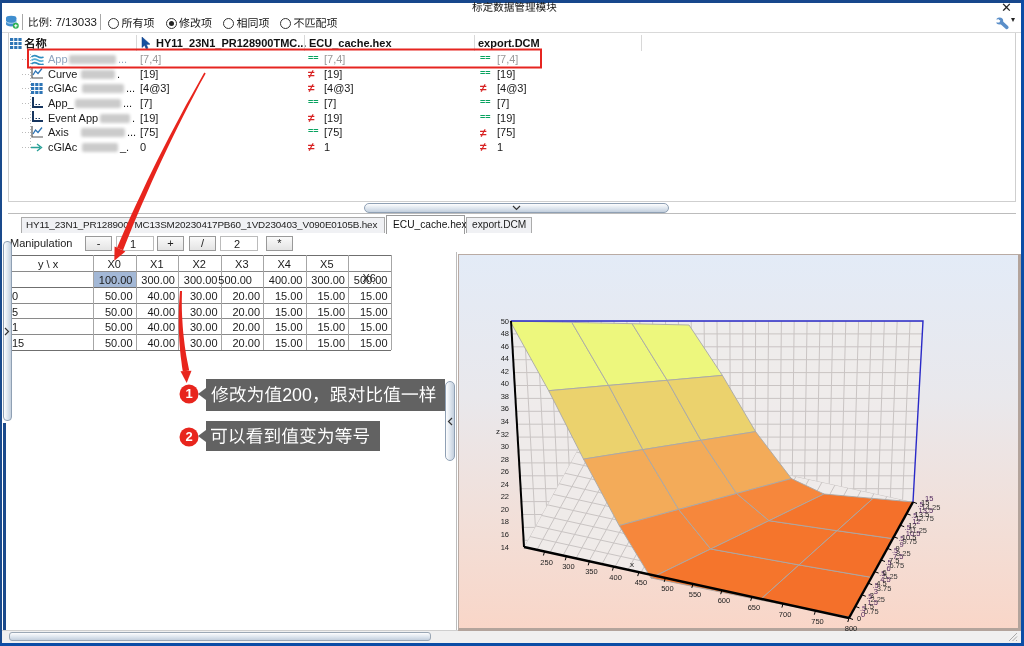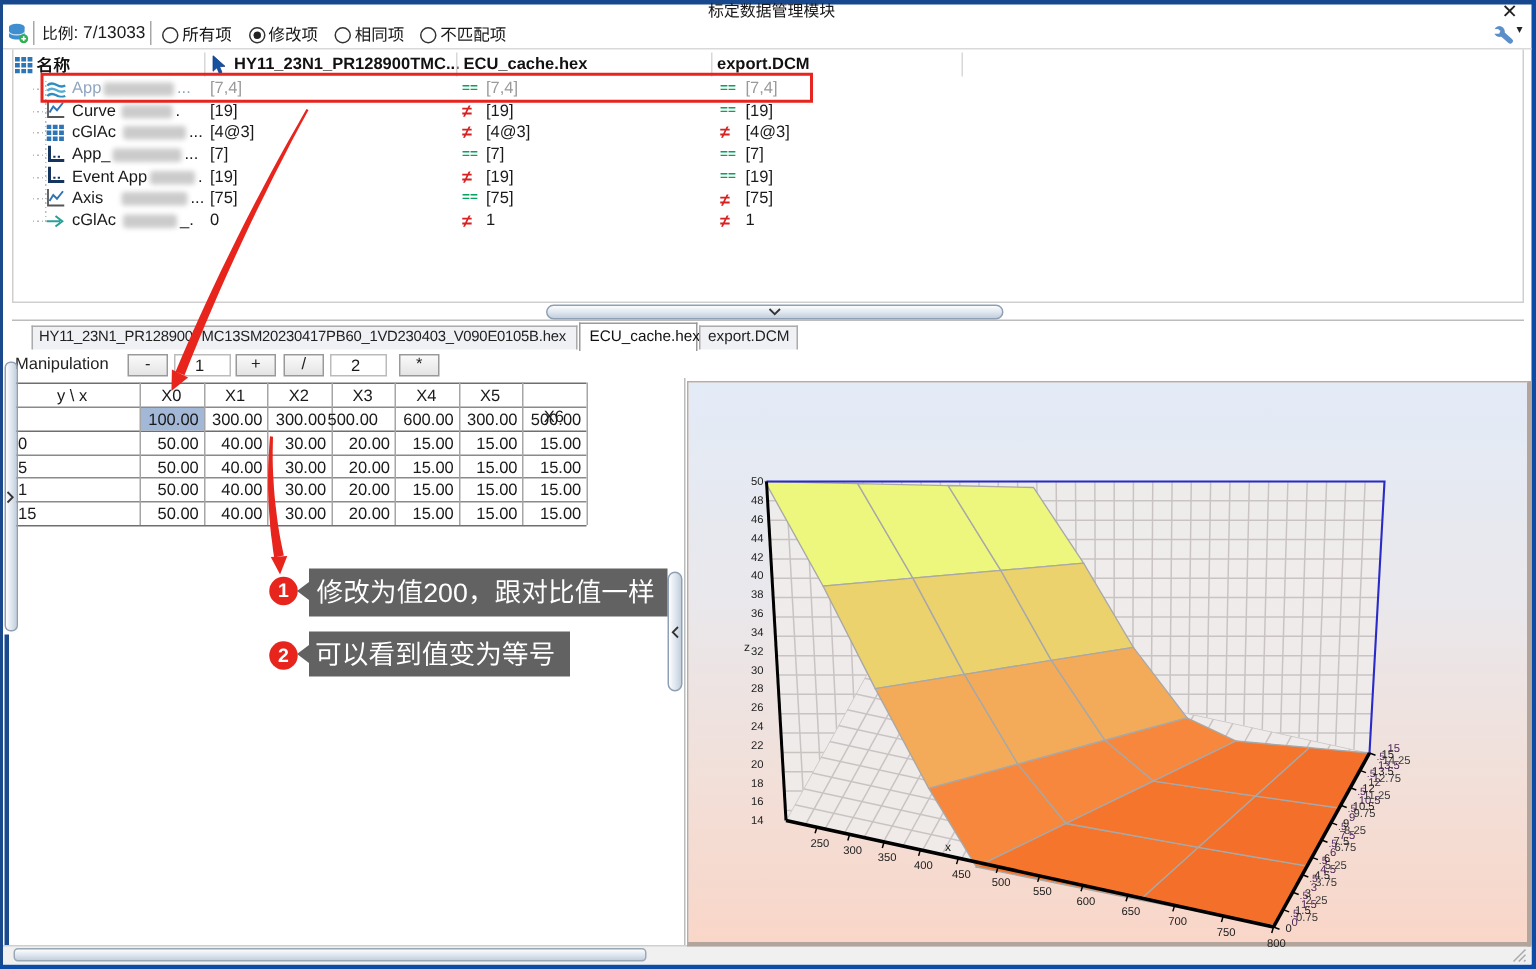--- a/index.html
+++ b/index.html
@@ -206,21 +206,21 @@
 <div class="txt" style="left:156.8px;top:258px;transform:translateX(-50%)">X1</div>
 <div class="txt" style="left:199.2px;top:258px;transform:translateX(-50%)">X2</div>
 <div class="txt" style="left:241.8px;top:258px;transform:translateX(-50%)">X3</div>
 <div class="txt" style="left:284.2px;top:258px;transform:translateX(-50%)">X4</div>
 <div class="txt" style="left:326.8px;top:258px;transform:translateX(-50%)">X5</div>
 <div class="txt" style="left:369.2px;top:272px;transform:translateX(-50%)">X6</div>
 <div class="txt" style="left:132.5px;top:274px;transform:translateX(-100%)">100.00</div>
 <div class="txt" style="left:175.0px;top:274px;transform:translateX(-100%)">300.00</div>
 <div class="txt" style="left:217.5px;top:274px;transform:translateX(-100%)">300.00</div>
 <div class="txt" style="left:252px;top:274px;transform:translateX(-100%)">500.00</div>
-<div class="txt" style="left:302.5px;top:274px;transform:translateX(-100%)">600.00</div>
+<div class="txt" style="left:302.5px;top:274px;transform:translateX(-100%)">400.00</div>
 <div class="txt" style="left:345.0px;top:274px;transform:translateX(-100%)">300.00</div>
 <div class="txt" style="left:387.5px;top:274px;transform:translateX(-100%)">500.00</div>
 <div class="txt" style="left:12px;top:290.0px;">0</div>
 <div class="txt" style="left:132.5px;top:290.0px;transform:translateX(-100%)">50.00</div>
 <div class="txt" style="left:175.0px;top:290.0px;transform:translateX(-100%)">40.00</div>
 <div class="txt" style="left:217.5px;top:290.0px;transform:translateX(-100%)">30.00</div>
 <div class="txt" style="left:260.0px;top:290.0px;transform:translateX(-100%)">20.00</div>
 <div class="txt" style="left:302.5px;top:290.0px;transform:translateX(-100%)">15.00</div>
 <div class="txt" style="left:345.0px;top:290.0px;transform:translateX(-100%)">15.00</div>
 <div class="txt" style="left:387.5px;top:290.0px;transform:translateX(-100%)">15.00</div>

